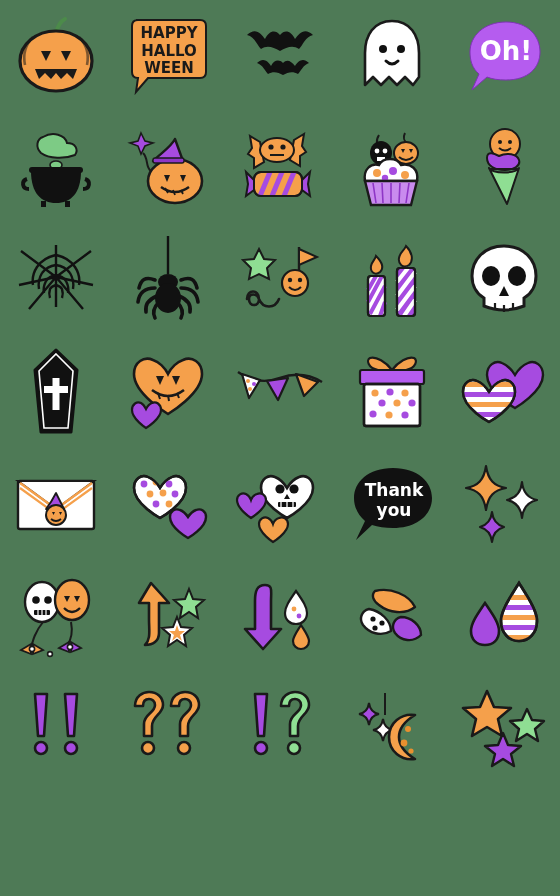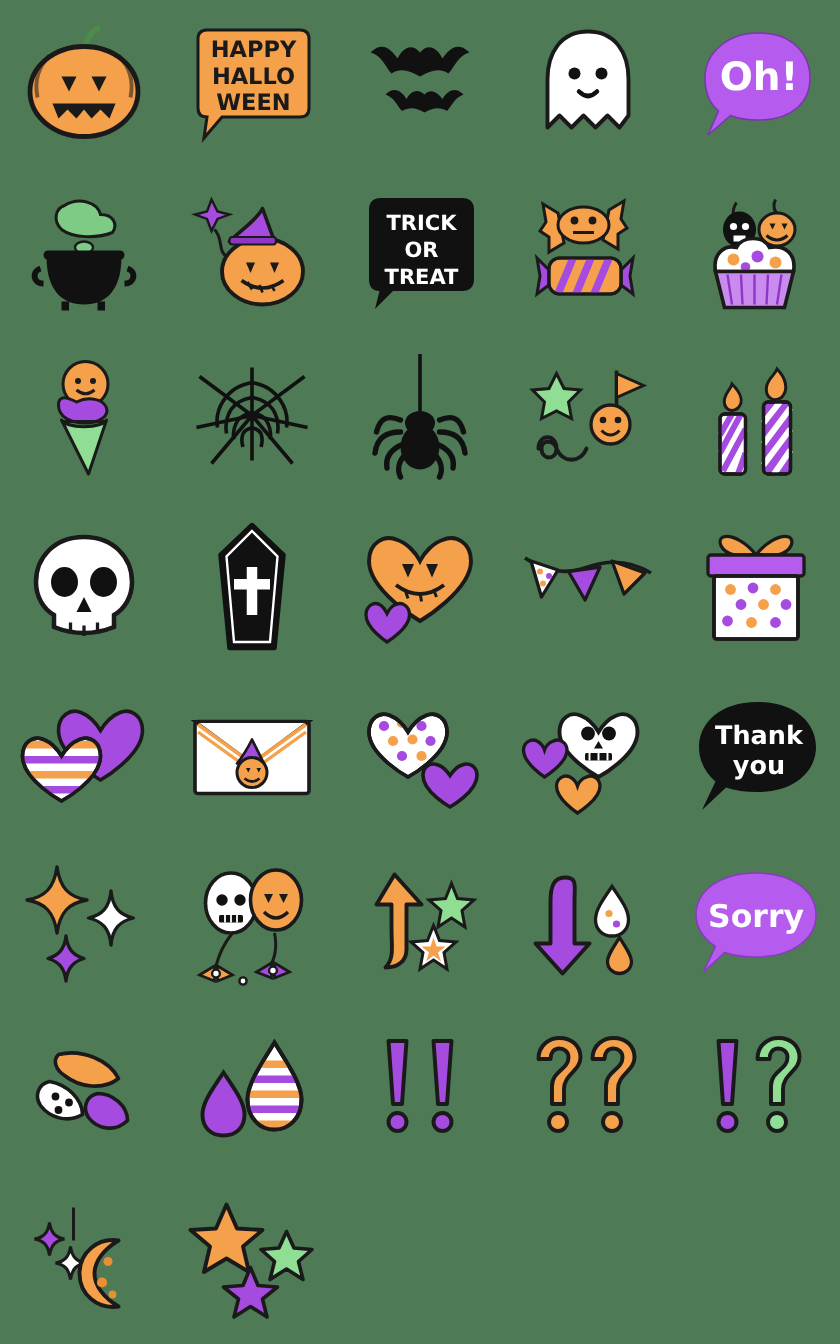--- a/index.html
+++ b/index.html
@@ -109,28 +109,20 @@
       <ellipse cx="52" cy="58" rx="27" ry="22" fill="#F5A04B" stroke="#1A1A1A" stroke-width="2.6"></ellipse>
       <path d="M30 38 L60 38 L52 16 C48 24 38 30 30 38 Z" fill="#A64BE0" stroke="#1A1A1A" stroke-width="2.4" stroke-linejoin="round"></path>
       <rect x="30" y="35" width="31" height="5" rx="2" fill="#8E36C6" stroke="#1A1A1A" stroke-width="1.4"></rect>
       <path d="M41 52 L47 52 L44 59 Z" fill="#1A1A1A"></path>
       <path d="M57 52 L63 52 L60 59 Z" fill="#1A1A1A"></path>
       <path d="M38 64 Q52 74 66 64" stroke="#1A1A1A" stroke-width="2.4" fill="none"></path>
       <path d="M42 65 L45 70 M50 67 L52 72 M58 67 L60 71" stroke="#1A1A1A" stroke-width="1.8"></path>
     </svg>
   </div>
 
-  <div class="cell">
-    <svg width="88" height="88" viewBox="0 0 88 88">
-      <path d="M18 8 H72 Q80 8 80 16 V62 Q80 70 72 70 H26 L14 82 L17 70 Q10 70 10 62 V16 Q10 8 18 8 Z" fill="#111111"></path>
-      <text class="btext" x="45" y="29" text-anchor="middle" font-size="14" fill="#FFFFFF">TRICK</text>
-      <text class="btext" x="45" y="47" text-anchor="middle" font-size="14" fill="#FFFFFF">OR</text>
-      <text class="btext" x="45" y="65" text-anchor="middle" font-size="14" fill="#FFFFFF">TREAT</text>
-    </svg>
-  </div>
 
   <div class="cell">
     <svg width="88" height="80" viewBox="0 0 88 80">
       <g transform="translate(6,2)">
         <path d="M18 12 L8 6 L10 18 L6 24 L12 28 L12 38 L22 32 Z" fill="#F5A04B" stroke="#1A1A1A" stroke-width="2"></path>
         <path d="M52 10 L62 4 L60 16 L64 22 L58 26 L58 36 L48 30 Z" fill="#F5A04B" stroke="#1A1A1A" stroke-width="2"></path>
         <ellipse cx="35" cy="20" rx="17" ry="12" fill="#F5A04B" stroke="#1A1A1A" stroke-width="2"></ellipse>
         <circle cx="29" cy="17" r="2.6" fill="#1A1A1A"></circle>
         <circle cx="41" cy="17" r="2.6" fill="#1A1A1A"></circle>
         <path d="M28 25 h14" stroke="#1A1A1A" stroke-width="2"></path>
@@ -418,26 +410,20 @@
   <div class="cell">
     <svg width="86" height="86" viewBox="0 0 86 86">
       <path d="M22 12 C14 12 12 18 12 28 L12 56 L2 56 L20 76 L38 56 L28 56 L28 28 C28 18 30 12 22 12 Z" transform="translate(6,0)" fill="#A64BE0" stroke="#1A1A1A" stroke-width="2.6" stroke-linejoin="round"></path>
       <path d="M59 18 C66 28 70 34 70 40 C70 47 65 51 59 51 C53 51 48 47 48 40 C48 34 52 28 59 18 Z" fill="#FFFFFF" stroke="#1A1A1A" stroke-width="2.2"></path>
       <circle cx="57" cy="36" r="2.4" fill="#F5A04B"></circle>
       <circle cx="62" cy="43" r="2.4" fill="#A64BE0"></circle>
       <path d="M64 52 C69 60 72 64 72 68 C72 73 68 76 64 76 C60 76 56 73 56 68 C56 64 59 60 64 52 Z" fill="#F5A04B" stroke="#1A1A1A" stroke-width="2.2"></path>
     </svg>
   </div>
 
-  <div class="cell">
-    <svg width="92" height="80" viewBox="0 0 92 80">
-      <path d="M46 6 C70 6 86 18 86 34 C86 50 70 62 46 62 C38 62 31 61 25 59 L11 72 L19 55 C11 50 6 42 6 34 C6 18 22 6 46 6 Z" fill="#B55CEF" stroke="#8E36C6" stroke-width="1"></path>
-      <text class="btext" x="46" y="42" text-anchor="middle" font-size="21" fill="#FFFFFF">Sorry</text>
-    </svg>
-  </div>
 
   <div class="cell">
     <svg width="86" height="86" viewBox="0 0 86 86">
       <path d="M26 18 C42 14 60 22 66 34 C56 42 40 40 30 32 C24 28 22 22 26 18 Z" fill="#F5A04B" stroke="#1A1A1A" stroke-width="2.4" stroke-linejoin="round"></path>
       <path d="M20 36 C32 38 42 48 42 58 C32 64 20 60 14 52 C10 46 12 38 20 36 Z" fill="#FFFFFF" stroke="#1A1A1A" stroke-width="2.4" stroke-linejoin="round"></path>
       <circle cx="24" cy="46" r="2.6" fill="#111111"></circle>
       <circle cx="33" cy="50" r="2.6" fill="#111111"></circle>
       <circle cx="26" cy="55" r="2.6" fill="#111111"></circle>
       <path d="M52 44 C62 44 72 52 72 62 C64 70 52 68 46 60 C42 54 44 46 52 44 Z" fill="#A64BE0" stroke="#1A1A1A" stroke-width="2.4" stroke-linejoin="round"></path>
     </svg>

